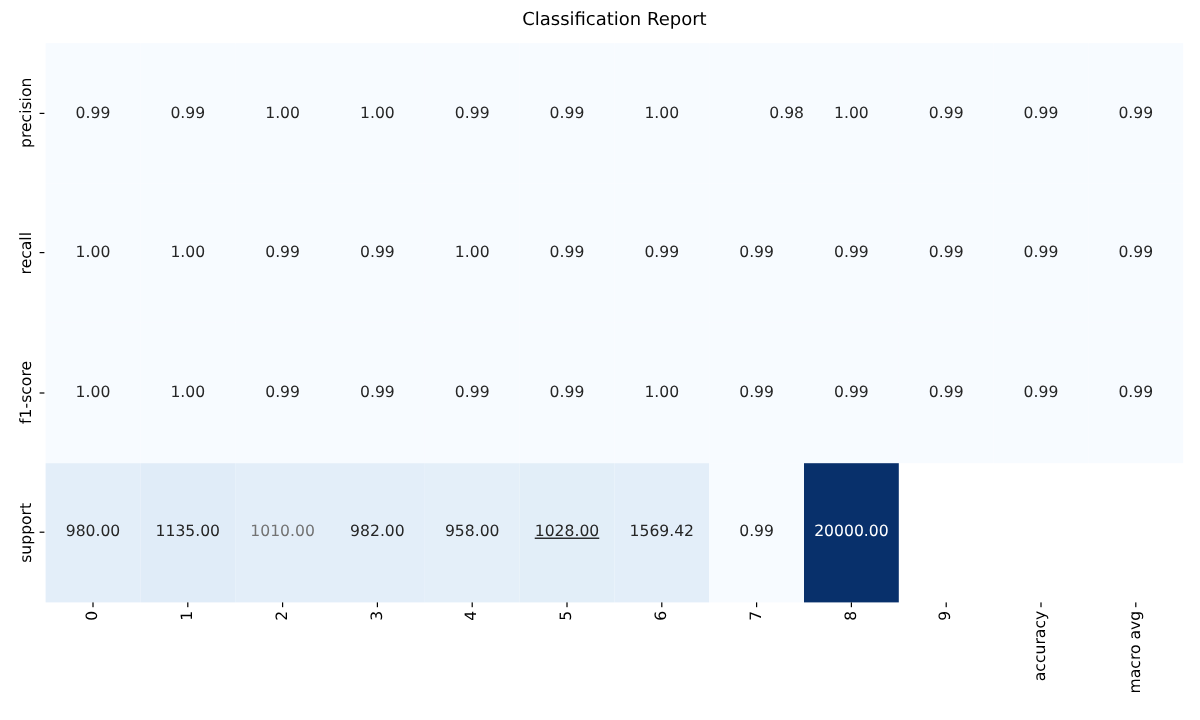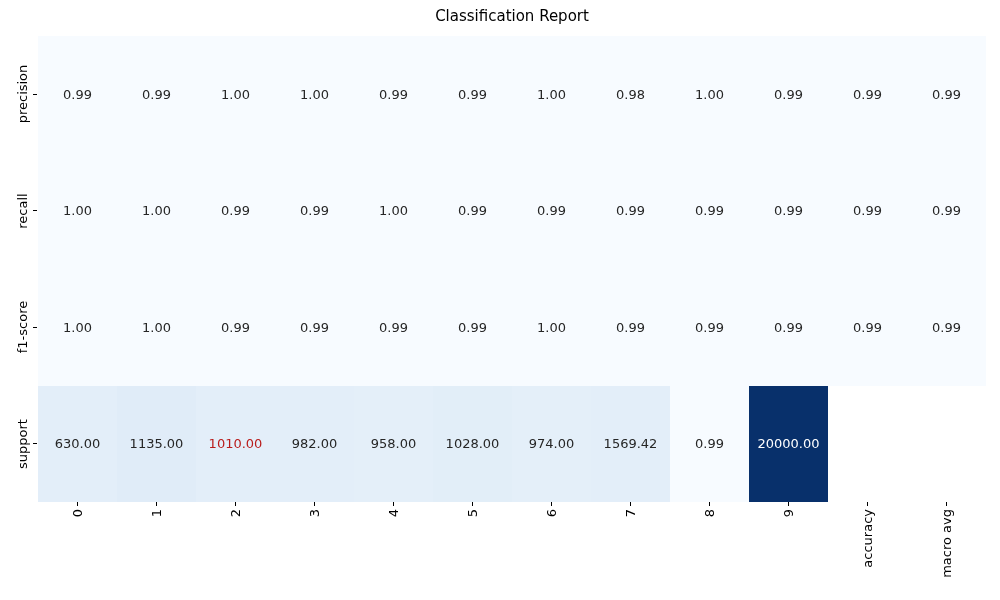--- a/index.html
+++ b/index.html
@@ -74,21 +74,21 @@
       </div>
       <div class="cell" style="background: rgb(247, 251, 255);">
         <span style="color: rgb(38, 38, 38);">0.99</span>
       </div>
       <div class="cell" style="background: rgb(247, 251, 255);">
         <span style="color: rgb(38, 38, 38);">0.99</span>
       </div>
       <div class="cell" style="background: rgb(247, 251, 255);">
         <span style="color: rgb(38, 38, 38);">1.00</span>
       </div>
-      <div class="cell" style="background: rgb(247, 251, 255);">
+      <div class="cell" style="background: rgb(247, 251, 255); justify-content: flex-end;">
         <span style="color: rgb(38, 38, 38);">0.98</span>
       </div>
       <div class="cell" style="background: rgb(247, 251, 255);">
         <span style="color: rgb(38, 38, 38);">1.00</span>
       </div>
       <div class="cell" style="background: rgb(247, 251, 255);">
         <span style="color: rgb(38, 38, 38);">0.99</span>
       </div>
       <div class="cell" style="background: rgb(247, 251, 255);">
         <span style="color: rgb(38, 38, 38);">0.99</span>
@@ -162,39 +162,36 @@
       <div class="cell" style="background: rgb(247, 251, 255);">
         <span style="color: rgb(38, 38, 38);">0.99</span>
       </div>
       <div class="cell" style="background: rgb(247, 251, 255);">
         <span style="color: rgb(38, 38, 38);">0.99</span>
       </div>
       <div class="cell" style="background: rgb(247, 251, 255);">
         <span style="color: rgb(38, 38, 38);">0.99</span>
       </div>
       <div class="cell" style="background: rgb(227, 238, 249);">
-        <span style="color: rgb(38, 38, 38);">630.00</span>
+        <span style="color: rgb(38, 38, 38);">980.00</span>
       </div>
       <div class="cell" style="background: rgb(224, 236, 248); justify-content: center;">
         <span style="color: rgb(38, 38, 38);">1135.00</span>
       </div>
       <div class="cell" style="background: rgb(227, 238, 249);">
-        <span style="color: #b91c1c;">1010.00</span>
+        <span style="color: #737373;">1010.00</span>
       </div>
       <div class="cell" style="background: rgb(227, 238, 249);">
         <span style="color: rgb(38, 38, 38);">982.00</span>
       </div>
       <div class="cell" style="background: rgb(228, 239, 249);">
         <span style="color: rgb(38, 38, 38);">958.00</span>
       </div>
-      <div class="cell" style="background: rgb(226, 238, 248);">
+      <div class="cell" style="background: rgb(226, 238, 248); text-decoration: underline;">
         <span style="color: rgb(38, 38, 38);">1028.00</span>
-      </div>
-      <div class="cell" style="background: rgb(228, 239, 249);">
-        <span style="color: rgb(38, 38, 38);">974.00</span>
       </div>
       <div class="cell" style="background: rgb(227, 238, 249);">
         <span style="color: rgb(38, 38, 38);">1569.42</span>
       </div>
       <div class="cell" style="background: rgb(247, 251, 255);">
         <span style="color: rgb(38, 38, 38);">0.99</span>
       </div>
       <div class="cell" style="background: rgb(8, 48, 107);">
         <span style="color: rgb(255, 255, 255);">20000.00</span>
       </div>

